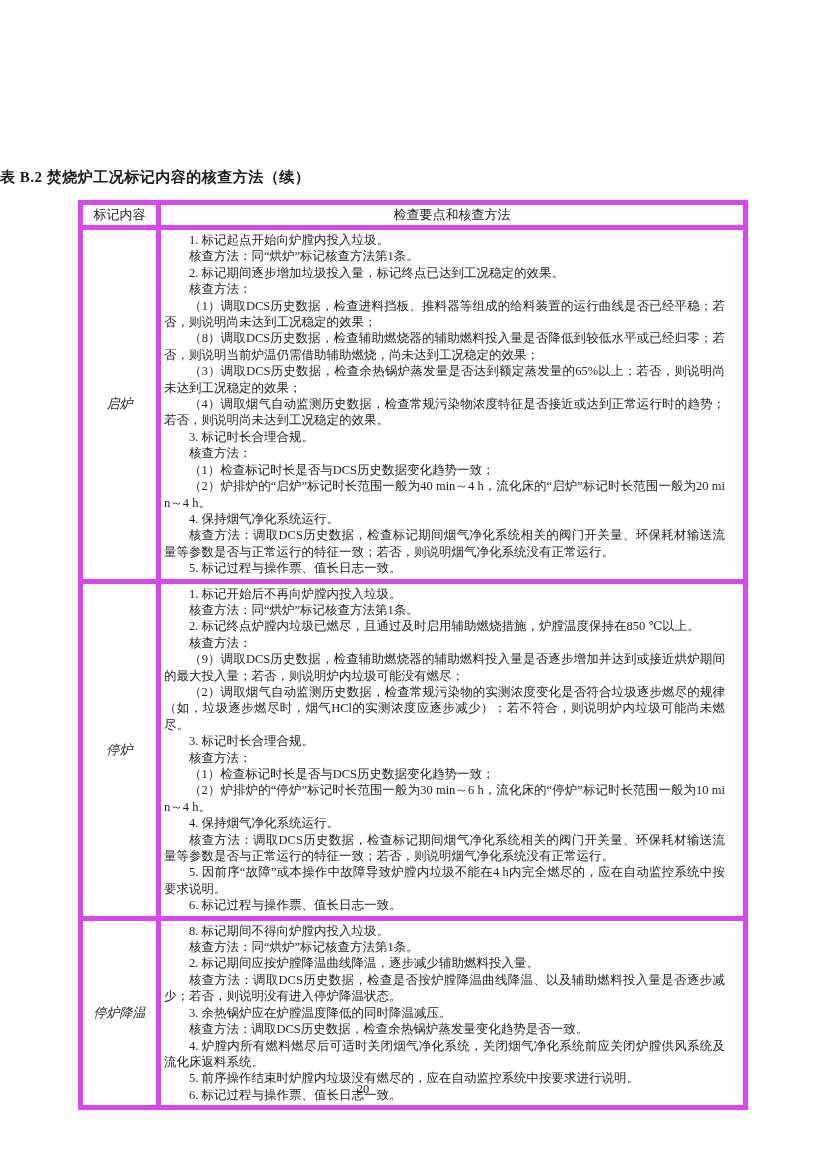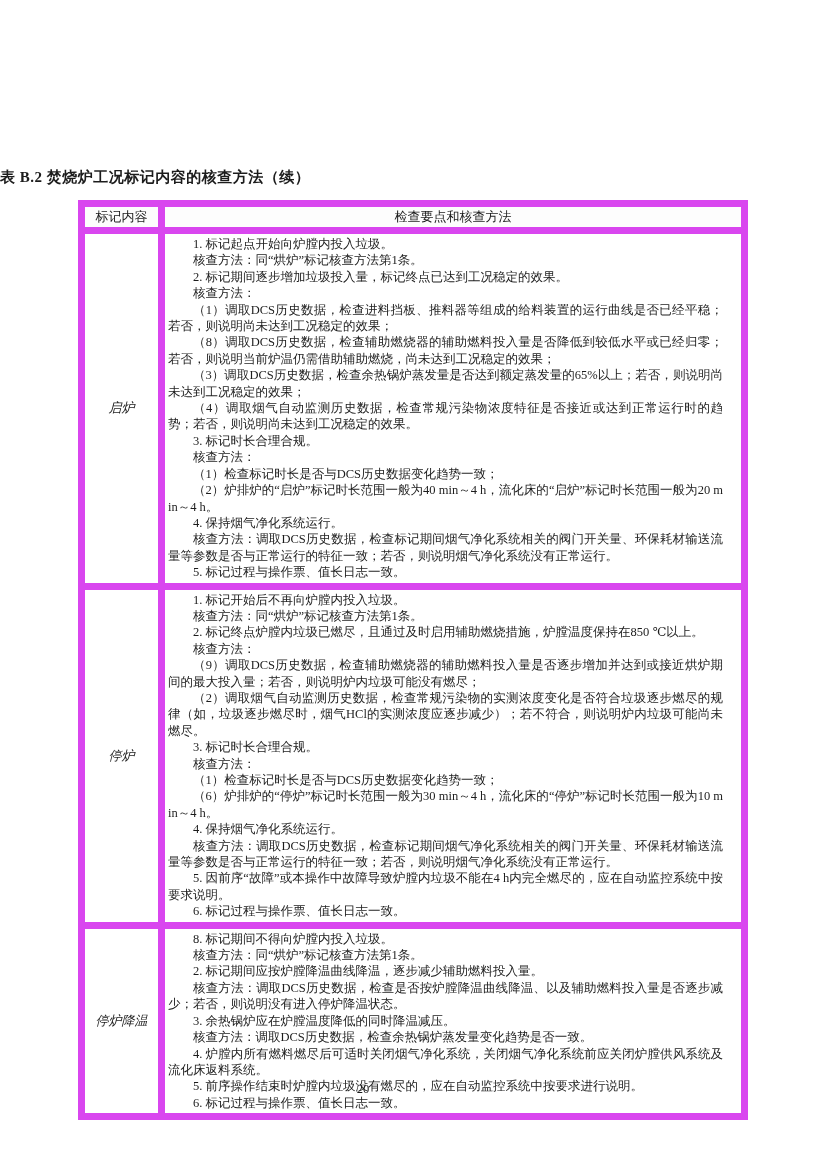--- a/index.html
+++ b/index.html
@@ -30,21 +30,21 @@
     position: absolute;
     top: 200px;
     left: 78px;
     width: 670px;
     border-collapse: collapse;
     border: 1.5px solid #2b2b2b;
     table-layout: fixed;
   }
   table.check-table th,
   table.check-table td {
-    border: 7px solid #d946ef;
+    border: 5px solid #d946ef;
   }
   thead th {
     font-weight: normal;
     font-size: 13px;
     text-align: center;
     height: 20px;
     padding: 0 2px;
     background: #fdfdfd;
   }
   th.col-mark { width: 69px; }
@@ -115,21 +115,21 @@
           <td class="content-cell">
             <p>1. 标记开始后不再向炉膛内投入垃圾。</p>
             <p>核查方法：同“烘炉”标记核查方法第1条。</p>
             <p>2. 标记终点炉膛内垃圾已燃尽，且通过及时启用辅助燃烧措施，炉膛温度保持在850 ℃以上。</p>
             <p>核查方法：</p>
             <p>（9）调取DCS历史数据，检查辅助燃烧器的辅助燃料投入量是否逐步增加并达到或接近烘炉期间的最大投入量；若否，则说明炉内垃圾可能没有燃尽；</p>
             <p>（2）调取烟气自动监测历史数据，检查常规污染物的实测浓度变化是否符合垃圾逐步燃尽的规律（如，垃圾逐步燃尽时，烟气HCl的实测浓度应逐步减少）；若不符合，则说明炉内垃圾可能尚未燃尽。</p>
             <p>3. 标记时长合理合规。</p>
             <p>核查方法：</p>
             <p>（1）检查标记时长是否与DCS历史数据变化趋势一致；</p>
-            <p>（6）炉排炉的“停炉”标记时长范围一般为30 min～4 h，流化床的“停炉”标记时长范围一般为10 min～4 h。</p>
+            <p>（2）炉排炉的“停炉”标记时长范围一般为30 min～6 h，流化床的“停炉”标记时长范围一般为10 min～4 h。</p>
             <p>4. 保持烟气净化系统运行。</p>
             <p>核查方法：调取DCS历史数据，检查标记期间烟气净化系统相关的阀门开关量、环保耗材输送流量等参数是否与正常运行的特征一致；若否，则说明烟气净化系统没有正常运行。</p>
             <p>5. 因前序“故障”或本操作中故障导致炉膛内垃圾不能在4 h内完全燃尽的，应在自动监控系统中按要求说明。</p>
             <p>6. 标记过程与操作票、值长日志一致。</p>
           </td>
         </tr>
         <tr>
           <td class="label-cell">停炉降温</td>
           <td class="content-cell">
             <p>8. 标记期间不得向炉膛内投入垃圾。</p>

